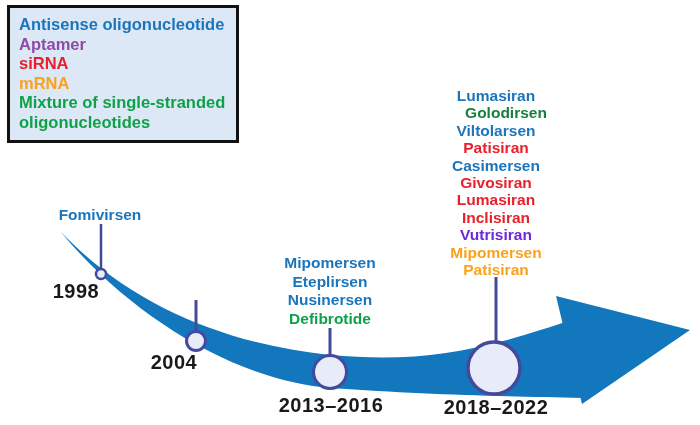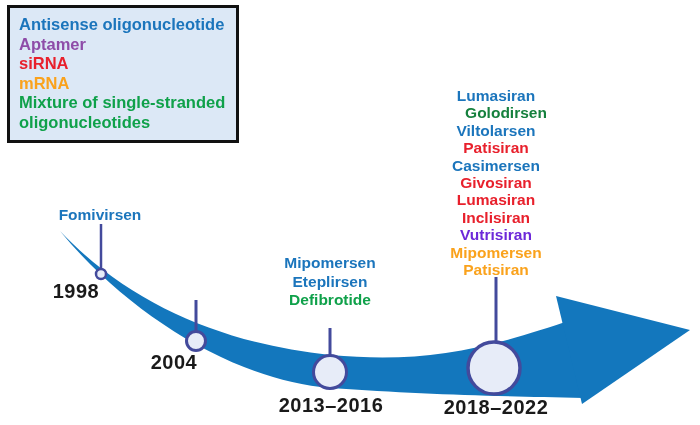--- a/index.html
+++ b/index.html
@@ -75,20 +75,21 @@
   <div class="drug-group g-1998" style="left:100px;top:206px;">
     <div class="drug" style="color: rgb(27, 117, 188);">Fomivirsen</div>
   </div>
   <div class="year" style="left:76px;top:280px;">1998</div>
 
   <div class="year" style="left:174px;top:351px;">2004</div>
 
   <div class="drug-group g-2013" style="left:330px;top:254px;">
     <div class="drug" style="color: rgb(27, 117, 188);">Mipomersen</div>
     <div class="drug" style="color: rgb(27, 117, 188);">Eteplirsen</div>
+    <div class="drug" style="color: rgb(27, 117, 188);">Nusinersen</div>
     <div class="drug" style="color: rgb(15, 161, 74);">Defibrotide</div>
   </div>
   <div class="year" style="left:331px;top:394px;">2013–2016</div>
 
   <div class="drug-group g-2018" style="left:496px;top:87px;">
     <div class="drug" style="color: rgb(27, 117, 188);">Lumasiran</div>
     <div class="drug" style="color: #15803d; margin-left: 20px;">Golodirsen</div>
     <div class="drug" style="color: rgb(27, 117, 188);">Viltolarsen</div>
     <div class="drug" style="color: rgb(232, 32, 44);">Patisiran</div>
     <div class="drug" style="color: rgb(27, 117, 188);">Casimersen</div>

